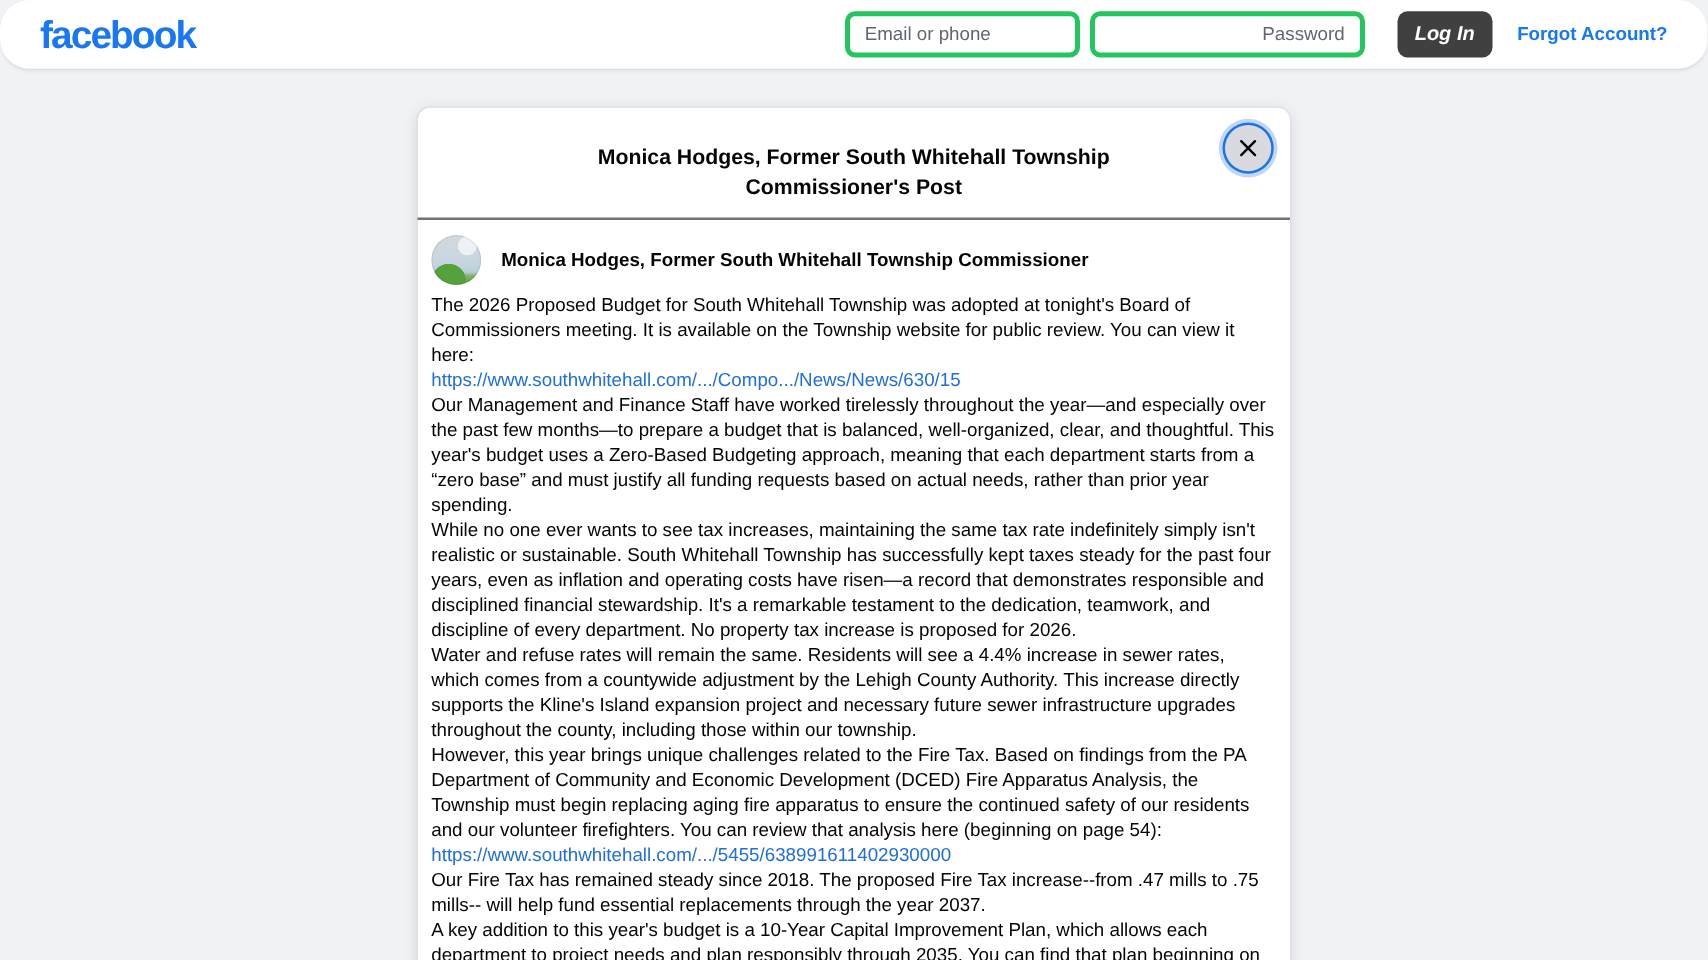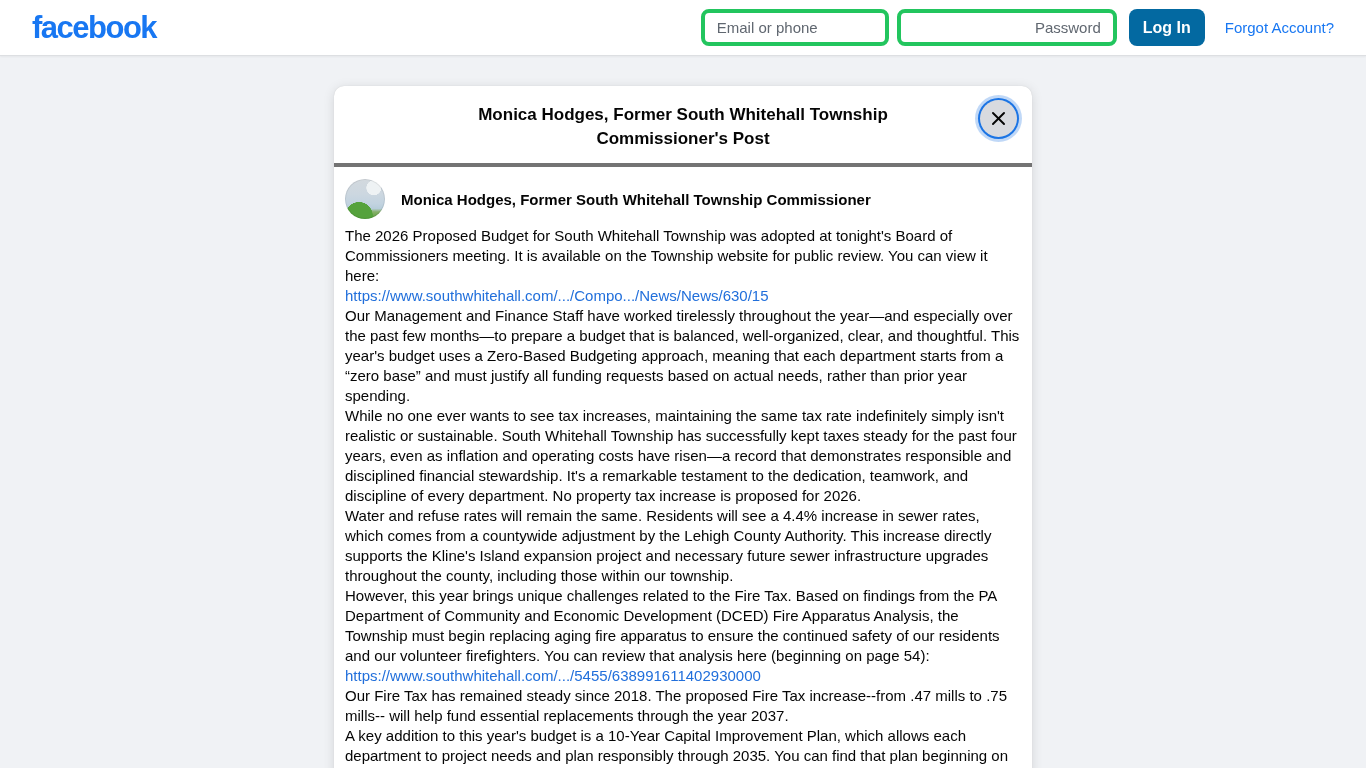--- a/index.html
+++ b/index.html
@@ -16,20 +16,21 @@
   
   .top-header {
     height: 56px;
     background: #ffffff;
     border-bottom: 1px solid #dddfe2;
     box-shadow: 0 1px 2px rgba(0,0,0,0.05);
     display: flex;
     align-items: center;
     justify-content: space-between;
     padding: 0 32px;
+    border-radius: 24px;
   }
   .fb-logo {
     font-size: 31px;
     font-weight: bold;
     color: #1877f2;
     letter-spacing: -1.5px;
     line-height: 1;
     cursor: pointer;
     user-select: none;
   }
@@ -48,51 +49,52 @@
     color: #1c1e21;
     background: #ffffff;
     outline: none;
   }
   .login-input::placeholder { color: #606770; }
   .email-input { width: 188px; }
   .password-input { width: 220px; text-align: right; }
   .login-button {
     height: 37px;
     padding: 0 14px;
-    margin-left: 4px;
-    background: #0369a1;
+    margin-left: 18px;
+    background: #404040;
     color: #ffffff;
     font-size: 16px;
     font-weight: bold;
     font-family: inherit;
     border: none;
     border-radius: 8px;
     cursor: pointer;
+    font-style: italic;
   }
   .forgot-link {
     margin-left: 12px;
     color: #1877f2;
     font-size: 15px;
-    font-weight: 400;
+    font-weight: 700;
     text-decoration: none;
     white-space: nowrap;
   }
 
   
   .post-card {
     width: 698px;
     margin: 30px auto 0;
     background: #ffffff;
     border-radius: 10px;
     box-shadow: 0 2px 12px rgba(0,0,0,0.12), 0 0 1px rgba(0,0,0,0.15);
   }
   .post-card-header {
     position: relative;
-    padding: 17px 64px 12px;
-    border-bottom: 4px solid #737373;
+    padding: 28px 64px 12px;
+    border-bottom: 2px solid #737373;
   }
   .post-card-title {
     max-width: 520px;
     margin: 0 auto;
     text-align: center;
     font-size: 17px;
     font-weight: bold;
     line-height: 24px;
     color: #050505;
   }

